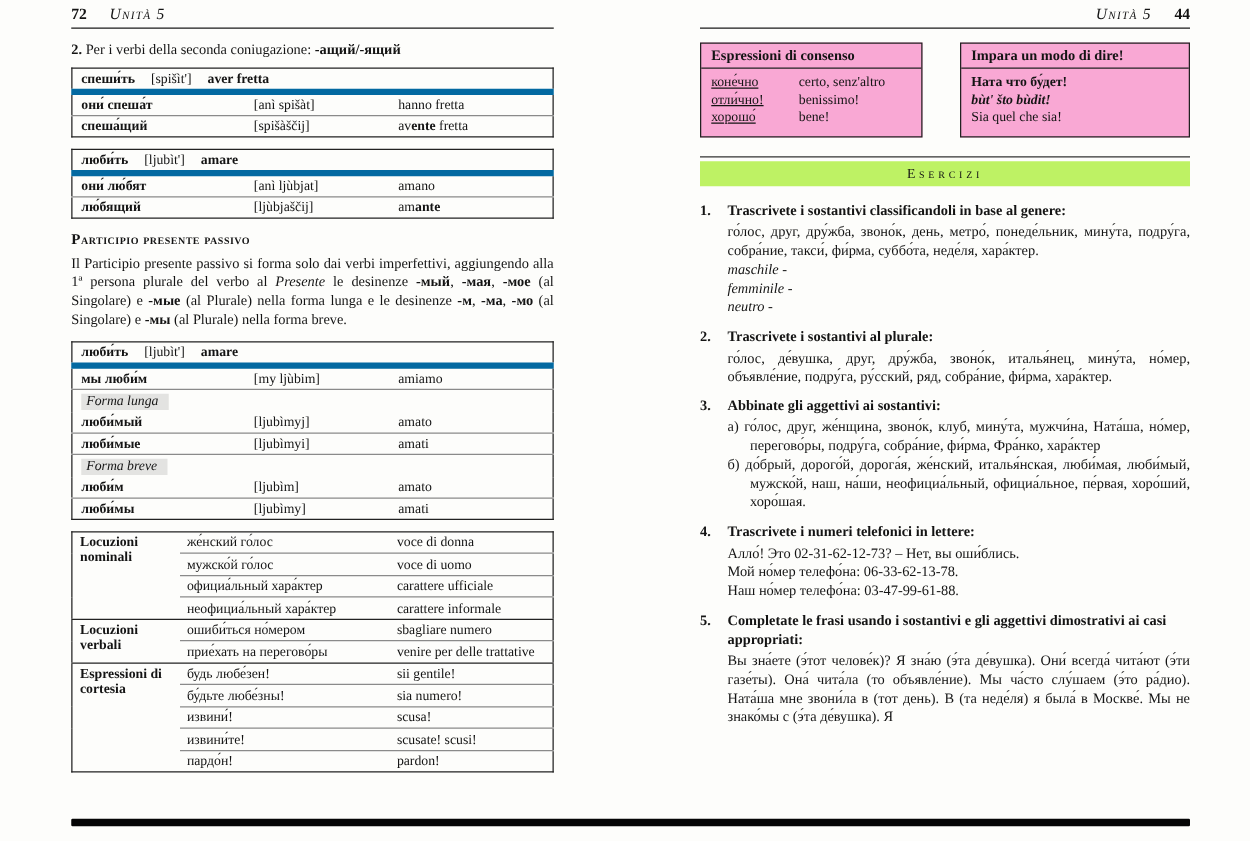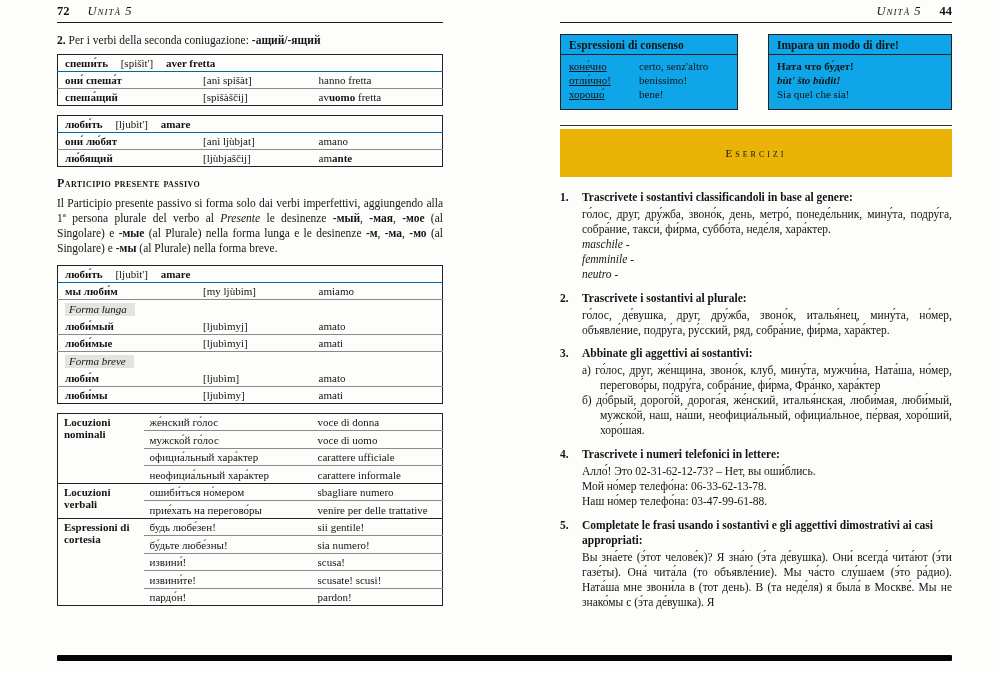--- a/index.html
+++ b/index.html
@@ -16,21 +16,21 @@
   .pgtitle { font-style:italic; font-variant:small-caps; letter-spacing:1px; font-size:12.5px; }
 
   .b { font-weight:bold; }
   .i { font-style:italic; }
 
   .intro-line { font-size:11.5px; margin-bottom:8px; }
 
   table { border-collapse:collapse; width:100%; font-size:11px; }
   .vtab { border:1.3px solid #222; margin-bottom:9px; }
   .vtab td { padding:2px 7px; vertical-align:baseline; }
-  .vhead td { border-bottom:1px solid #0369a1; }
+  .vhead td { border-bottom:5px solid #0369a1; }
   .vhead .hw { font-weight:bold; margin-right:10px; }
   .vhead .htr { margin-right:10px; }
   .vhead .hit { font-weight:bold; }
   .c-ru { width:36%; font-weight:bold; }
   .c-tr { width:30%; }
   .c-it { width:34%; }
   tr.sep td { border-bottom:0.9px solid #8a8a8a; }
   .chip-row td { padding:3px 7px 2px; }
   .chip { background:#e3e3e1; font-style:italic; padding:0 8px 1px 4px; display:inline-block; }
 
@@ -39,32 +39,32 @@
 
   .ptab { border:1.3px solid #222; }
   .ptab td { padding:2.5px 6px 2px; vertical-align:top; }
   .plabel { width:86px; font-weight:bold; }
   .pru { width:168px; }
   .ptab tbody tr:not(:last-child) .pru,
   .ptab tbody tr:not(:last-child) .pit { border-bottom:0.9px solid #8a8a8a; }
   .ptab tbody.secline tr:first-child td { border-top:1.3px solid #222; }
 
   .boxes { display:flex; justify-content:space-between; margin-bottom:15px; }
-  .box { border:1.4px solid #222; font-size:11px; background:#0ea5e9; }
+  .box { border:1.4px solid #222; font-size:11px; background:#f9a8d4; }
   .box1 { width:178px; }
   .box2 { width:184px; }
   .box-title { font-weight:bold; font-size:11.5px; padding:4px 8px 3px; border-bottom:1.1px solid #222; }
   .box2 .box-title { }
   .box-body { padding:5px 8px 7px; }
   .crow { display:flex; margin-bottom:2px; }
   .cru { width:70px; flex:none; text-decoration:underline; }
   .idl { margin-bottom:2px; }
 
   .esercizi-wrap { border-top:1.1px solid #333; padding-top:3px; margin:2px 0 13px; }
-  .esercizi-band { background:#eab308; text-align:center; font-variant:small-caps; letter-spacing:3px; font-size:11px; padding:18px 0; }
+  .esercizi-band { background:#bef264; text-align:center; font-variant:small-caps; letter-spacing:3px; font-size:11px; padding:4px 0; }
 
   .ex { margin-bottom:9px; font-size:11.5px; line-height:1.3; }
   .ex-title { font-weight:bold; display:flex; margin-bottom:2px; }
   .ex-num { width:22px; flex:none; }
   .ex-title-text { flex:1; }
   .ex-body { margin-left:22px; text-align:justify; }
   .ex-extra { margin-left:22px; font-style:italic; }
   .ex-line { margin-left:22px; text-align:justify; }
   .hang { padding-left:18px; text-indent:-18px; }
 
@@ -94,21 +94,21 @@
         </td>
       </tr>
       <tr class="sep">
         <td class="c-ru">они́ спеша́т</td>
         <td class="c-tr">[anì spišàt]</td>
         <td class="c-it">hanno fretta</td>
       </tr>
       <tr>
         <td class="c-ru">спеша́щий</td>
         <td class="c-tr">[spišàščij]</td>
-        <td class="c-it"><span>av</span><span class="b">uomo</span><span> fretta</span></td>
+        <td class="c-it"><span>av</span><span class="b">ente</span><span> fretta</span></td>
       </tr>
     </tbody>
       </table>
 
     <table class="vtab">
       <tbody>
           <tr class="vhead">
         <td colspan="3">
           <span class="hw">люби́ть</span>
           <span class="htr">[ljubìt']</span>

